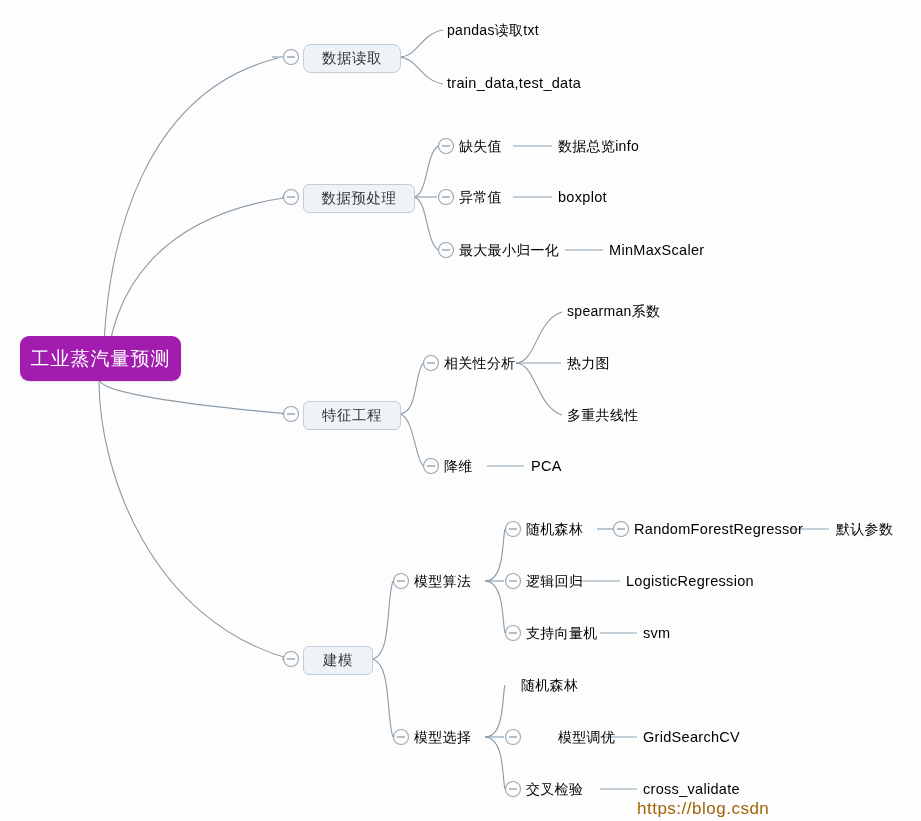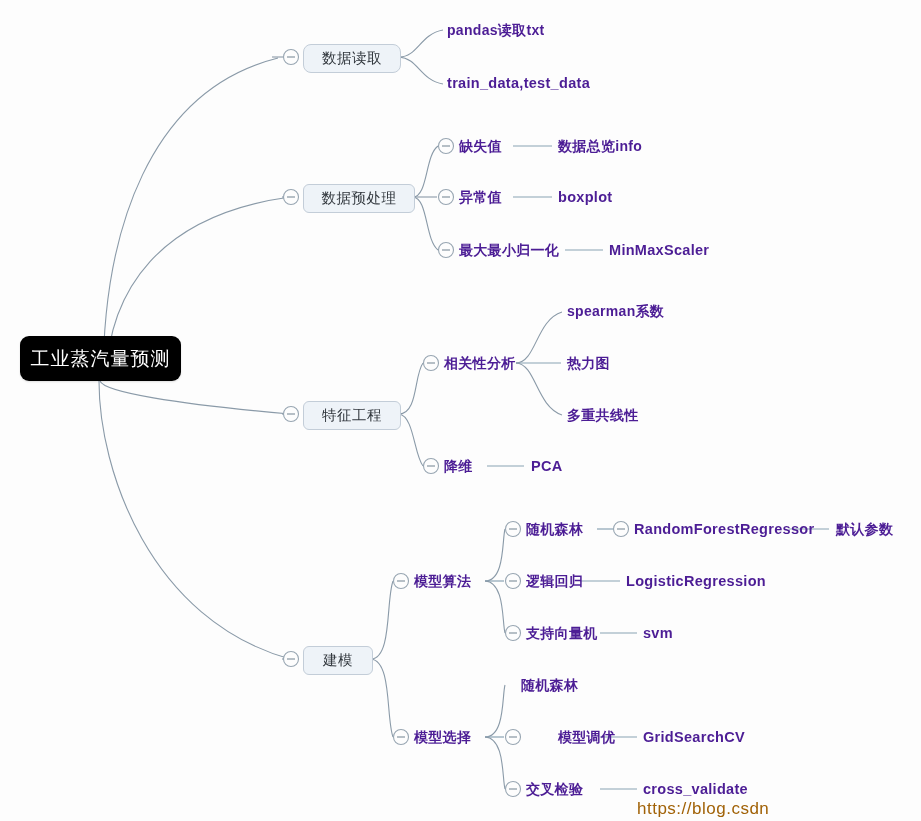--- a/index.html
+++ b/index.html
@@ -44,21 +44,21 @@
   }
   .toggle-minus {
     stroke: #7d8c99;
     stroke-width: 1.1;
   }
   .node {
     position: absolute;
     white-space: nowrap;
   }
   .root-node {
-    background: #000000;
+    background: #a21caf;
     color: #ffffff;
     border-radius: 9px;
     font-size: 19px;
     letter-spacing: 1px;
     display: flex;
     align-items: center;
     justify-content: center;
     box-shadow: 0 1px 2px rgba(0,0,0,0.12);
   }
   .main-node {
@@ -66,25 +66,24 @@
     border: 1px solid #c3cdd8;
     border-radius: 6px;
     color: #30363c;
     font-size: 14.5px;
     display: flex;
     align-items: center;
     justify-content: center;
     letter-spacing: 0.5px;
   }
   .text-node {
-    color: #4c1d95;
+    color: #000000;
     font-size: 14px;
     line-height: 1;
     letter-spacing: 0.3px;
-    font-weight: bold;
   }
   .text-node.latin {
     font-size: 14.5px;
   }
   .watermark {
     position: absolute;
     color: #a16207;
     font-size: 17px;
     letter-spacing: 0.5px;
     user-select: none;

